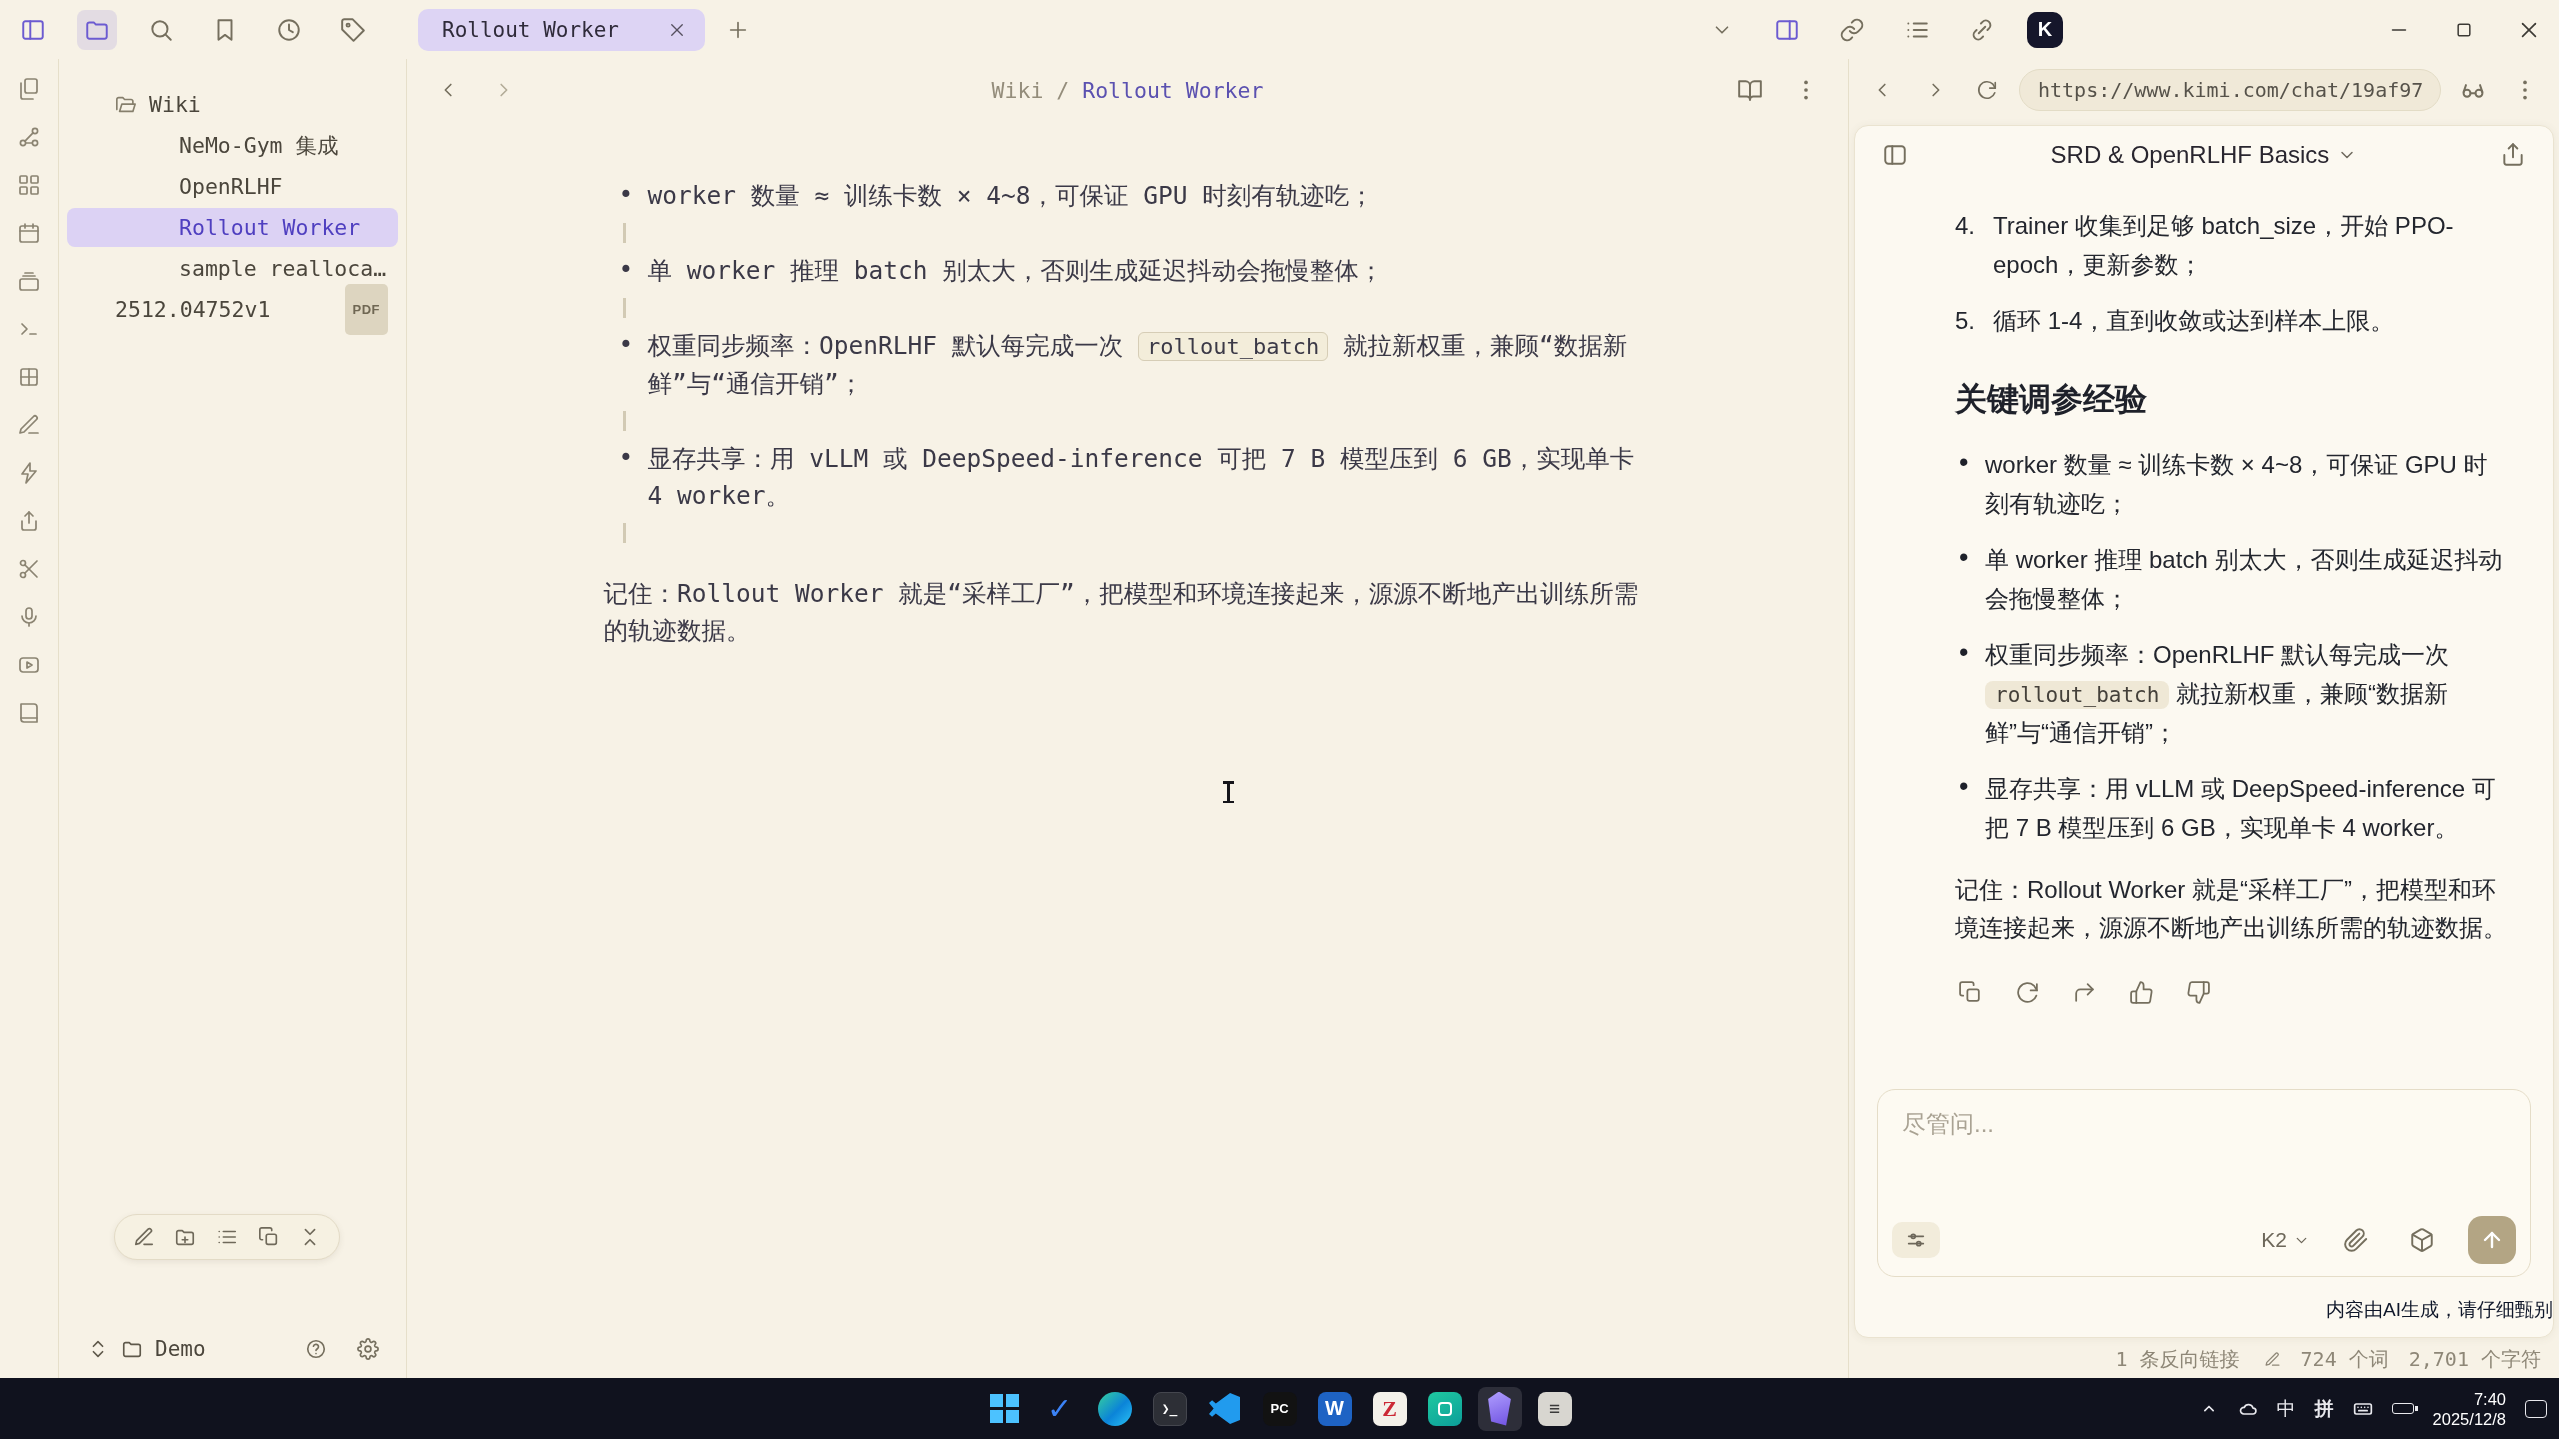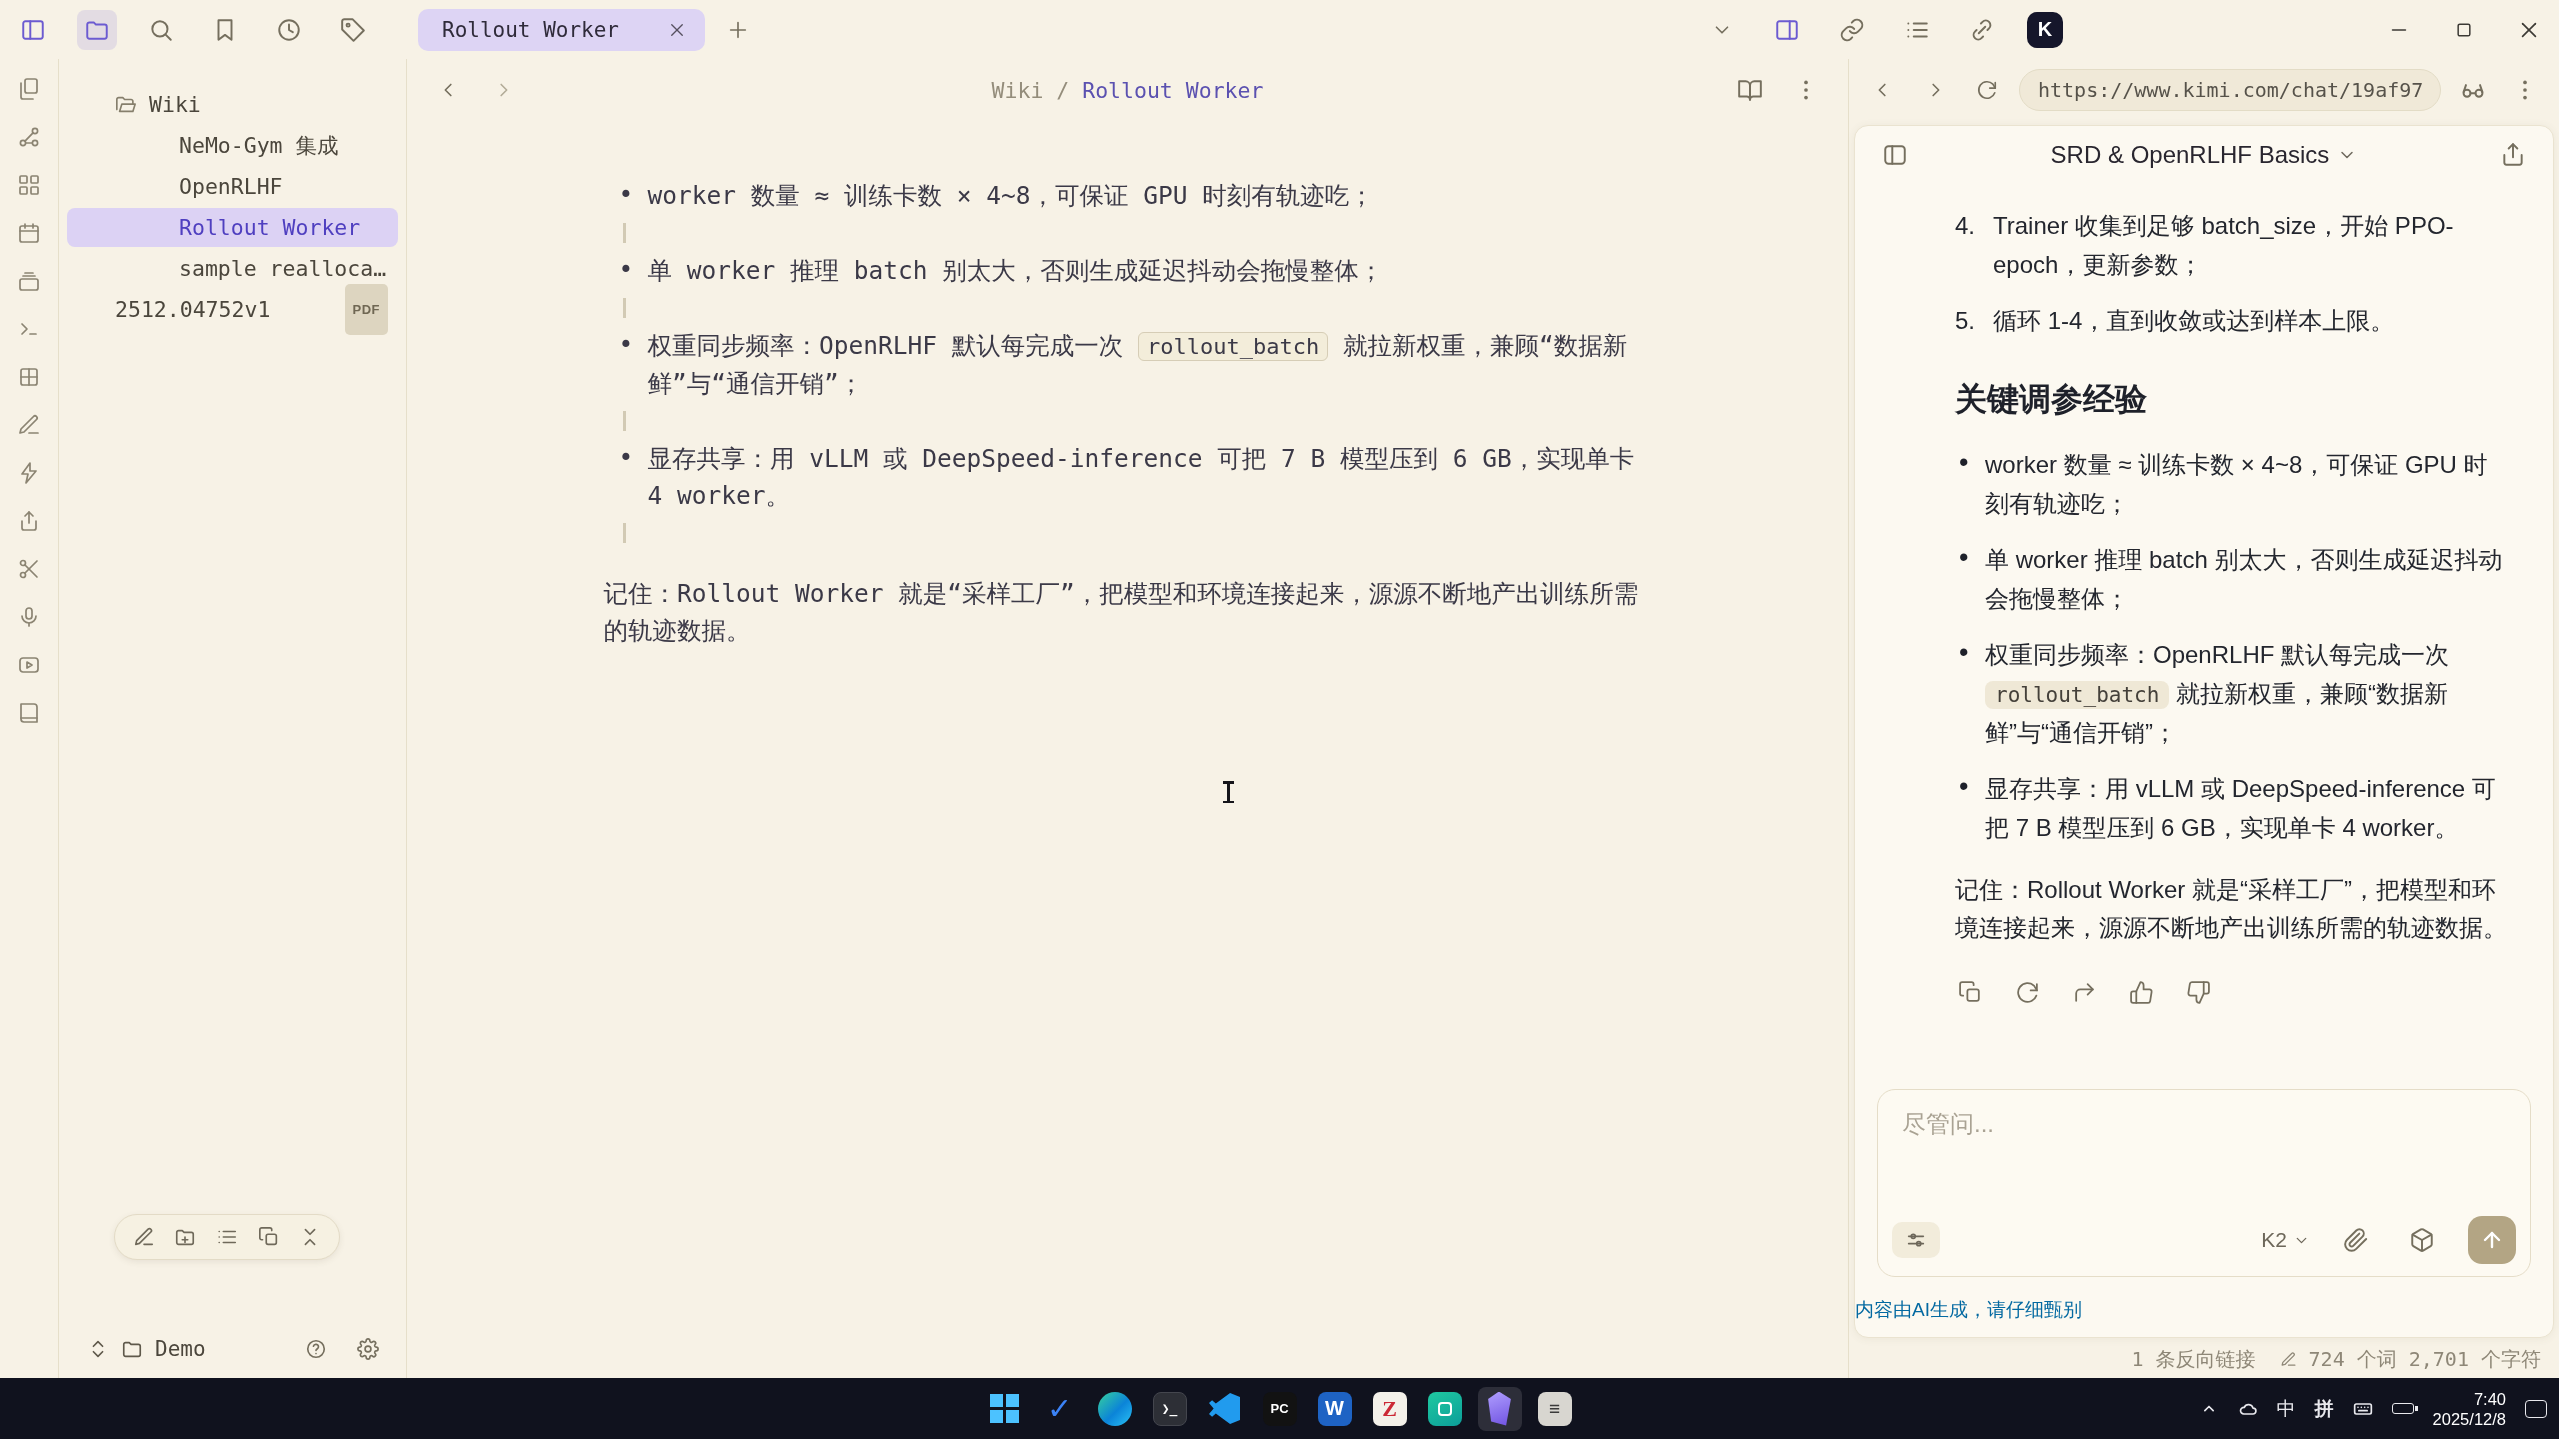--- a/index.html
+++ b/index.html
@@ -102,23 +102,23 @@
   .chat-input textarea{position:absolute;left:24px;right:20px;top:18px;bottom:64px;background:none;border:none;outline:none;resize:none;font:24px var(--sans);color:#4d7c0f}
   .chat-input textarea::placeholder{color:#a9a293}
   .input-row{position:absolute;left:14px;right:14px;bottom:12px;display:flex;align-items:center;gap:26px;color:#6d675a}
   .chip{width:48px;height:36px;border-radius:10px;background:#f2ecdb;display:flex;align-items:center;justify-content:center}
   .chip svg.ic{width:22px;height:22px}
   .spacer{flex:1}
   .model{display:flex;align-items:center;gap:6px;font:21px var(--sans)}
   .model svg.ic{width:17px;height:17px}
   .send{width:48px;height:48px;border-radius:14px;background:var(--send_button);display:flex;align-items:center;justify-content:center;color:#fff;border:none}
   .send svg.ic{width:24px;height:24px;stroke-width:2.4}
-  .disclaimer{position:absolute;bottom:14px;width:100%;text-align:left;font:19px var(--sans);color:#0369a1}
+  .disclaimer{position:absolute;bottom:14px;width:100%;text-align:right;font:19px var(--sans);color:#0f172a}
   .status-row{position:absolute;bottom:0;right:0;height:38px;display:flex;align-items:center;gap:24px;padding-right:18px;font:20px var(--mono);color:#8e8777}
-  .status-row .grp{display:flex;align-items:center;gap:12px}
+  .status-row .grp{display:flex;align-items:center;gap:20px}
   .status-row svg.ic{width:17px;height:17px}
 
   
   .taskbar{position:absolute;left:0;right:0;bottom:0;height:61px;background:var(--taskbar)}
   .apps{position:absolute;left:50%;top:0;height:61px;transform:translateX(-50%);display:flex;align-items:center;gap:11px}
   .app{width:44px;height:44px;border-radius:8px;display:flex;align-items:center;justify-content:center;position:relative}
   .app.active{background:rgba(255,255,255,.12)}
   .win-grid{display:grid;grid-template-columns:13px 13px;grid-template-rows:13px 13px;gap:3px}
   .win-grid i{background:#4cc2ff;display:block}
   .glyph-check{color:#3b82f6;font:700 30px var(--sans)}

